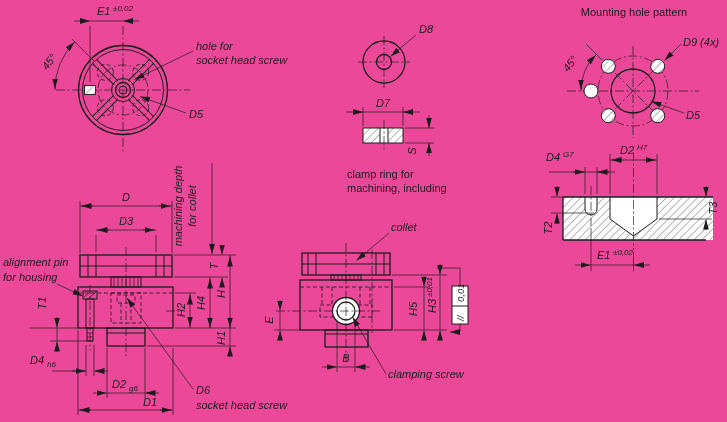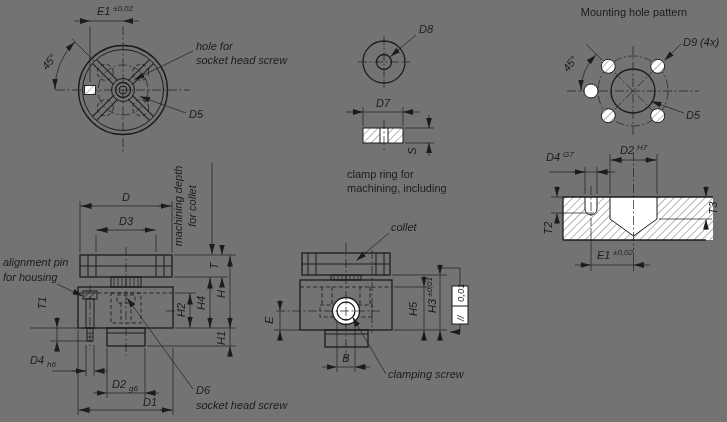--- a/index.html
+++ b/index.html
@@ -1,16 +1,16 @@
 <!DOCTYPE html>
 <html><head>
 <meta charset="utf-8">
 <style>
   html,body{margin:0;padding:0;background:#fff;}
-  #stage{position:relative;width:727px;height:422px;background:#737373;overflow:hidden;
+  #stage{position:relative;width:727px;height:422px;background:#ec4899;overflow:hidden;
          font-family:"Liberation Sans",sans-serif;}
   svg{position:absolute;left:0;top:0;}
   .ol{stroke:#1c1c1c;stroke-width:1.3;fill:none;}
   .ml{stroke:#1c1c1c;stroke-width:1;fill:none;}
   .tl{stroke:#1c1c1c;stroke-width:0.7;fill:none;}
   .cl{stroke:#1c1c1c;stroke-width:0.7;fill:none;stroke-dasharray:9 2.5 2 2.5;}
   .hl{stroke:#1c1c1c;stroke-width:0.85;fill:none;stroke-dasharray:4 2.5;}
   text{fill:#1c1c1c;font-family:"Liberation Sans",sans-serif;}
   .dim{font-style:italic;font-size:11px;}
   .fit{font-style:italic;font-size:8px;}

